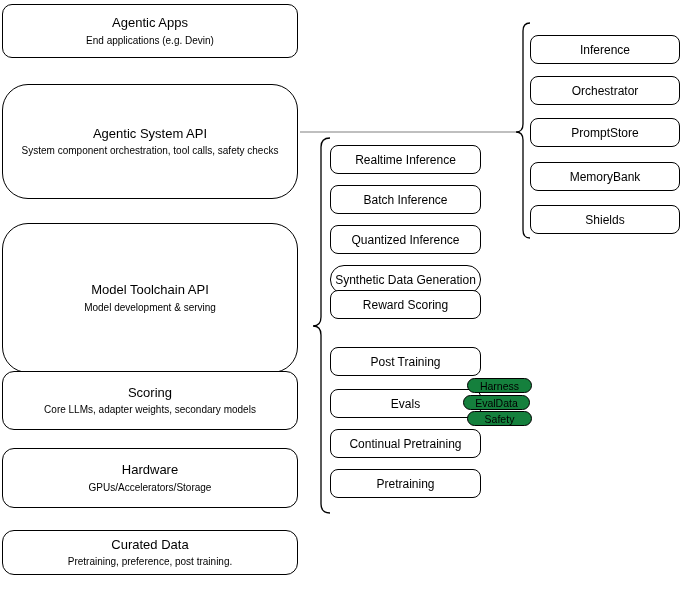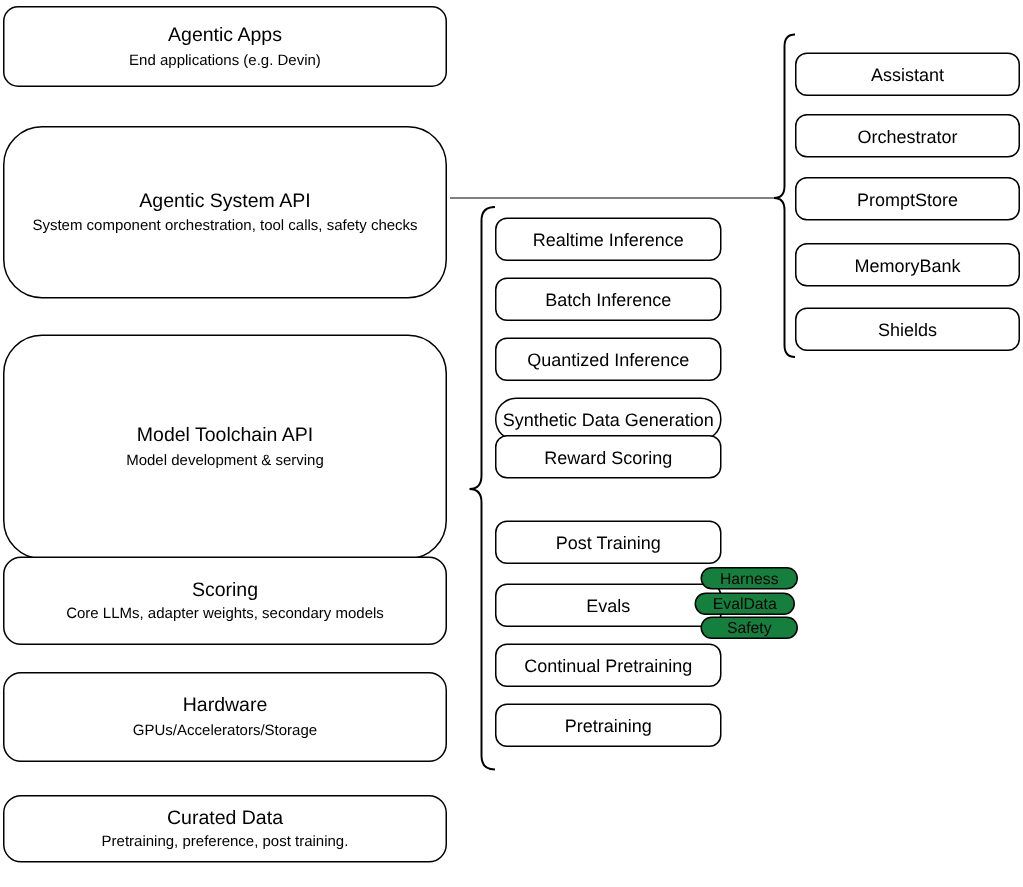--- a/index.html
+++ b/index.html
@@ -141,21 +141,21 @@
     <span>Harness</span>
   </div>
   <div class="badge" style="left:463px;top:395px;width:67px;">
     <span>EvalData</span>
   </div>
   <div class="badge" style="left:467px;top:411px;width:65px;text-align:center;">
     <span>Safety</span>
   </div>
 
   <div class="smallnode right" style="top:35px;">
-    <span>Assistant</span>
+    <span>Inference</span>
   </div>
   <div class="smallnode right" style="top:76px;">
     <span>Orchestrator</span>
   </div>
   <div class="smallnode right" style="top:118px;">
     <span>PromptStore</span>
   </div>
   <div class="smallnode right" style="top:162px;">
     <span>MemoryBank</span>
   </div>

